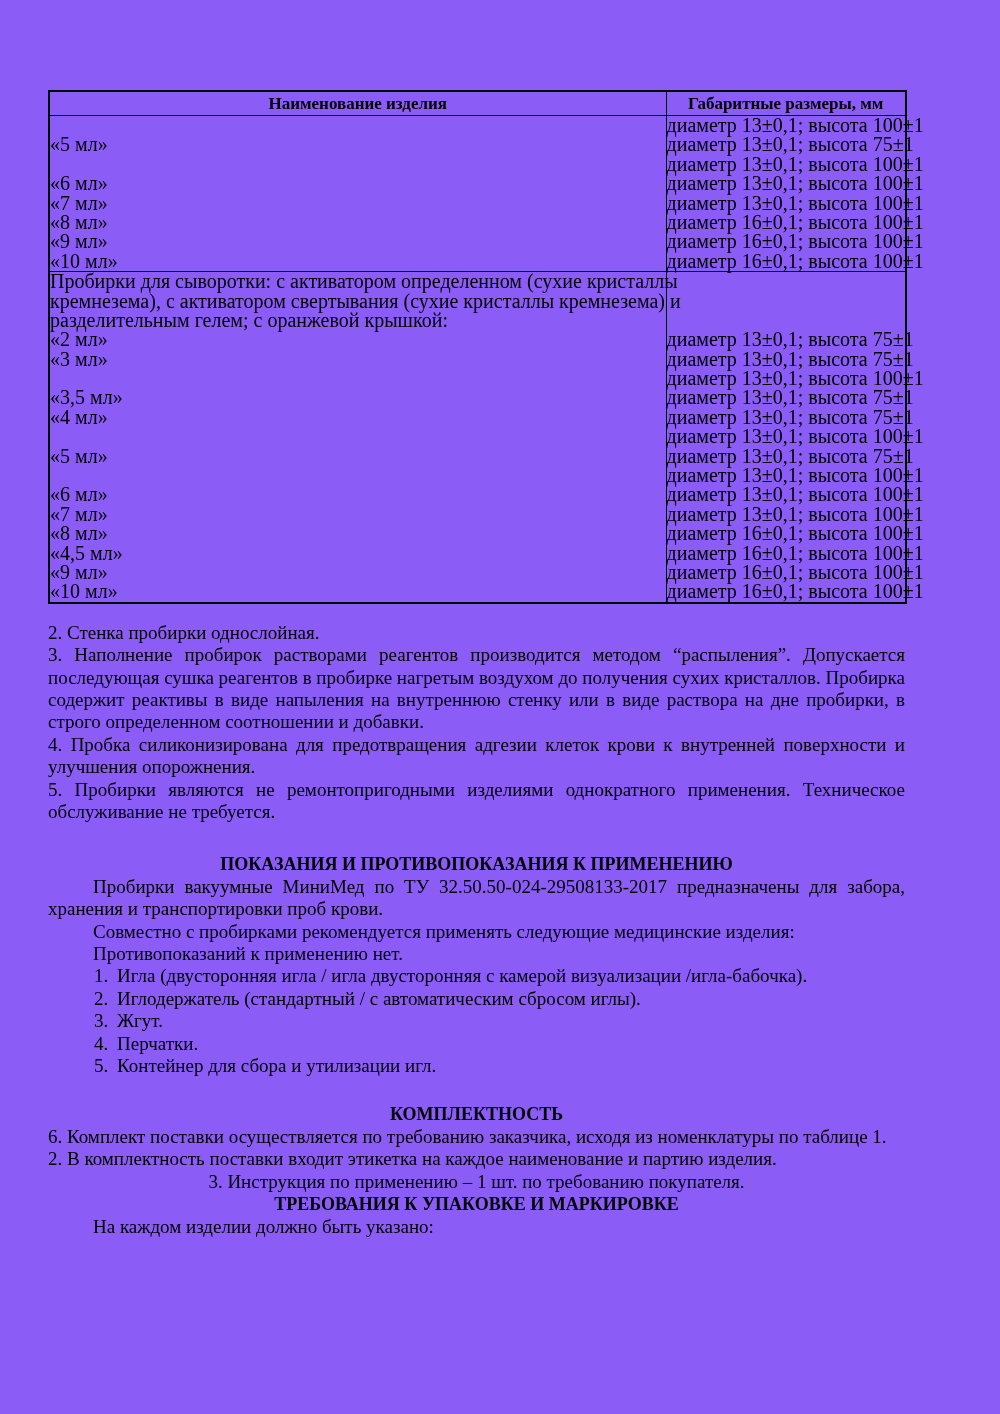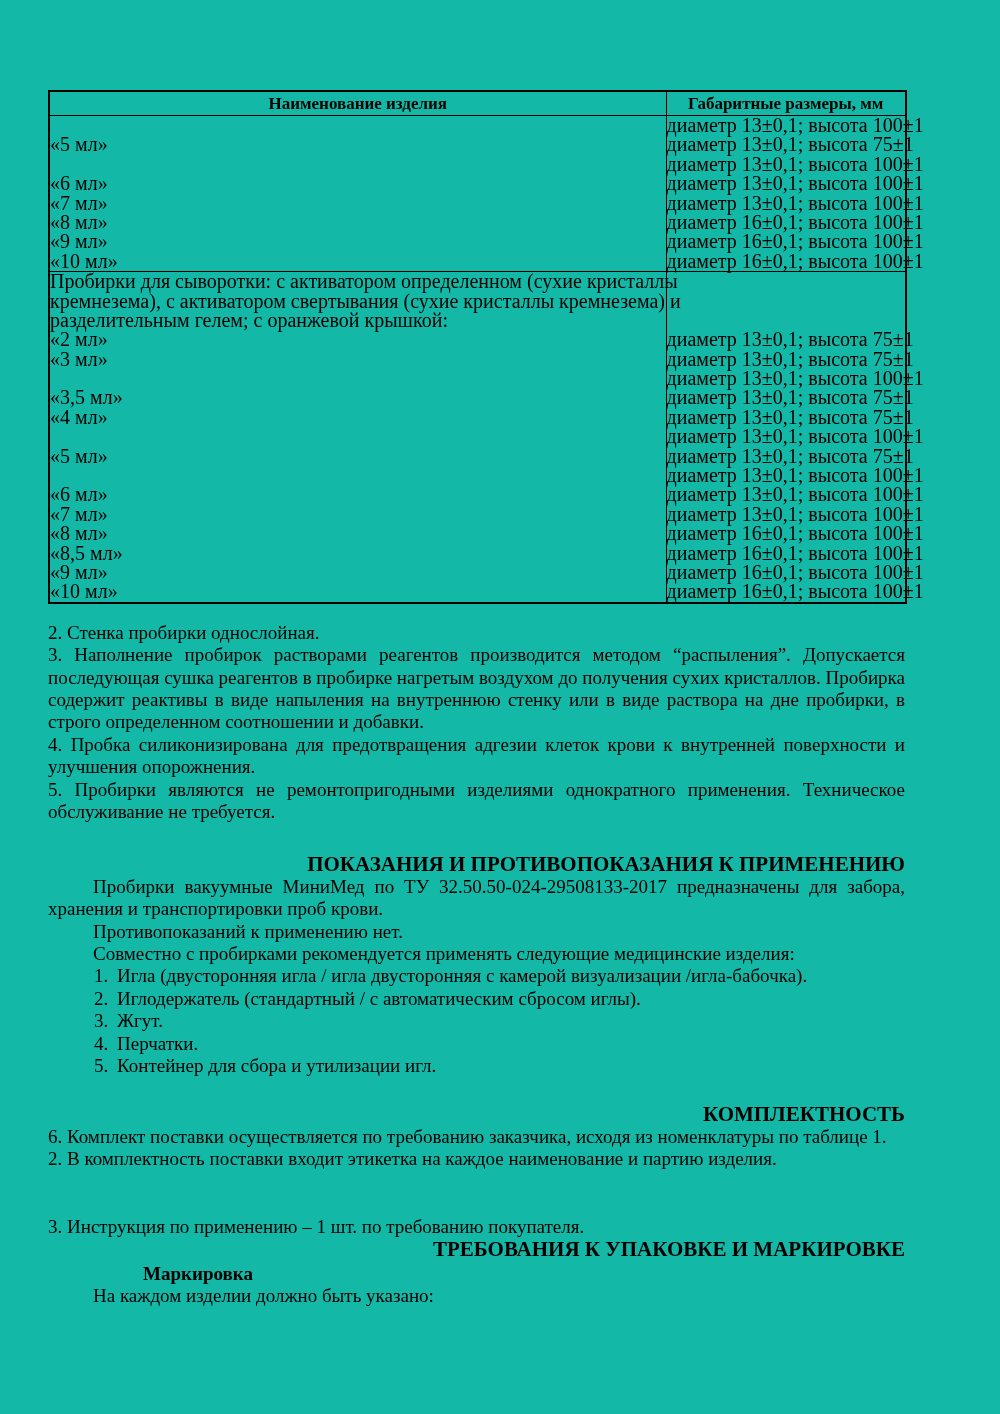--- a/index.html
+++ b/index.html
@@ -1,20 +1,20 @@
 <!DOCTYPE html>
 <html lang="ru"><head>
 <meta charset="utf-8">
 <style>
   html, body { margin: 0; padding: 0; background: #ffffff; }
   .page {
     position: relative;
     width: 1000px;
     height: 1414px;
-    background: #14b8a6;
+    background: #8b5cf6;
     color: #000000;
     font-family: "Liberation Serif", "DejaVu Serif", serif;
     overflow: hidden;
   }
   .content {
     position: absolute;
     left: 48px;
     top: 90px;
     width: 857px;
   }
@@ -51,28 +51,28 @@
   }
   .scell .tline { text-align: center; }
 
   
   .bodytext {
     margin-top: 18px;
     font-size: 19px;
     line-height: 22.4px;
   }
   .bodytext p { margin: 0; text-align: justify; }
-  .bodytext p.nojust { text-align: left; margin-top: 45px; }
+  .bodytext p.nojust { text-align: center; }
   .indent { text-indent: 45px; }
 
   h2.sect {
-    font-size: 21px;
+    font-size: 18px;
     line-height: 22.4px;
     font-weight: bold;
-    text-align: right;
+    text-align: center;
     margin: 0;
   }
   #h-indications { margin-top: 30px; }
   #h-completeness { margin-top: 26px; }
   #h-packaging { }
   h3.subsect {
     font-size: 19px;
     line-height: 22.4px;
     font-weight: bold;
     margin: 2px 0 0 95px;
@@ -134,21 +134,21 @@
           <div class="tline">«3 мл»</div>
           <div class="tline"></div>
           <div class="tline">«3,5 мл»</div>
           <div class="tline">«4 мл»</div>
           <div class="tline"></div>
           <div class="tline">«5 мл»</div>
           <div class="tline"></div>
           <div class="tline">«6 мл»</div>
           <div class="tline">«7 мл»</div>
           <div class="tline">«8 мл»</div>
-          <div class="tline">«8,5 мл»</div>
+          <div class="tline">«4,5 мл»</div>
           <div class="tline">«9 мл»</div>
           <div class="tline">«10 мл»</div>
         </td>
         <td class="scell">
           <div class="tline"></div>
           <div class="tline"></div>
           <div class="tline"></div>
           <div class="tline">диаметр 13±0,1; высота 75±1</div>
           <div class="tline">диаметр 13±0,1; высота 75±1</div>
           <div class="tline">диаметр 13±0,1; высота 100±1</div>
@@ -170,22 +170,22 @@
 
     <div class="bodytext">
 
       <p>2. Стенка пробирки однослойная.</p>
       <p>3. Наполнение пробирок растворами реагентов производится методом “распыления”. Допускается последующая сушка реагентов в пробирке нагретым воздухом до получения сухих кристаллов. Пробирка содержит реактивы в виде напыления на внутреннюю стенку или в виде раствора на дне пробирки, в строго определенном соотношении и добавки.</p>
       <p>4. Пробка силиконизирована для предотвращения адгезии клеток крови к внутренней поверхности и улучшения опорожнения.</p>
       <p>5. Пробирки являются не ремонтопригодными изделиями однократного применения. Техническое обслуживание не требуется.</p>
 
       <h2 class="sect" id="h-indications">ПОКАЗАНИЯ И ПРОТИВОПОКАЗАНИЯ К ПРИМЕНЕНИЮ</h2>
       <p class="indent">Пробирки вакуумные МиниМед по ТУ 32.50.50-024-29508133-2017 предназначены для забора, хранения и транспортировки проб крови.</p>
+      <p class="indent">Совместно с пробирками рекомендуется применять следующие медицинские изделия:</p>
       <p class="indent">Противопоказаний к применению нет.</p>
-      <p class="indent">Совместно с пробирками рекомендуется применять следующие медицинские изделия:</p>
 
       <div class="numlist">
         <div class="li">
           <span class="num">1.</span>
           <span class="litext">Игла (двусторонняя игла / игла двусторонняя с камерой визуализации /игла-бабочка).</span>
         </div>
         <div class="li">
           <span class="num">2.</span>
           <span class="litext">Иглодержатель (стандартный / с автоматическим сбросом иглы).</span>
         </div>
@@ -202,18 +202,17 @@
           <span class="litext">Контейнер для сбора и утилизации игл.</span>
         </div>
       </div>
 
       <h2 class="sect" id="h-completeness">КОМПЛЕКТНОСТЬ</h2>
       <p>6. Комплект поставки осуществляется по требованию заказчика, исходя из номенклатуры по таблице 1.</p>
       <p>2. В комплектность поставки входит этикетка на каждое наименование и партию изделия.</p>
       <p class="nojust">3. Инструкция по применению – 1 шт. по требованию покупателя.</p>
 
       <h2 class="sect" id="h-packaging">ТРЕБОВАНИЯ К УПАКОВКЕ И МАРКИРОВКЕ</h2>
-      <h3 class="subsect">Маркировка</h3>
       <p class="indent">На каждом изделии должно быть указано:</p>
 
     </div>
   </div>
 </div>
 
 </body></html>

